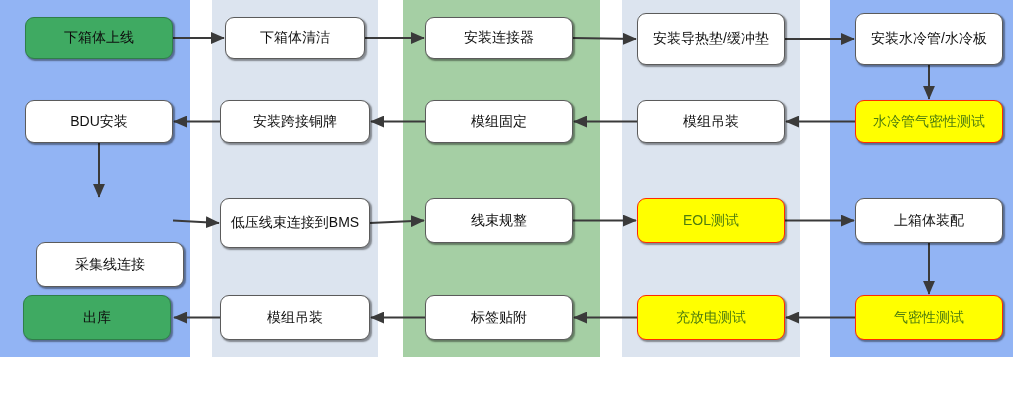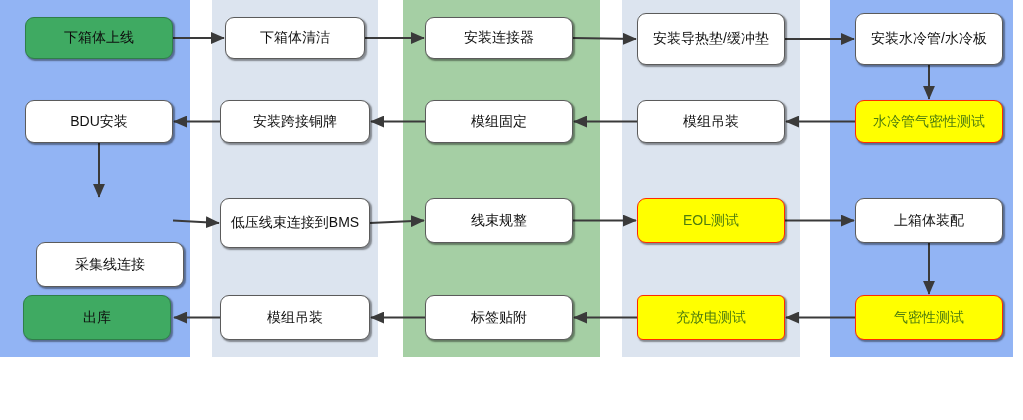--- a/index.html
+++ b/index.html
@@ -168,21 +168,21 @@
       </div>
       <div class="node terminal" style="left: 23px; top: 295px; width: 148px; height: 45px;">
         <span class="label">出库</span>
       </div>
       <div class="node process" style="left: 220px; top: 295px; width: 150px; height: 45px;">
         <span class="label">模组吊装</span>
       </div>
       <div class="node process" style="left: 425px; top: 295px; width: 148px; height: 45px;">
         <span class="label">标签贴附</span>
       </div>
-      <div class="node test" style="left: 637px; top: 295px; width: 148px; height: 45px; border-radius: 6px;">
+      <div class="node test" style="left: 637px; top: 295px; width: 148px; height: 45px;">
         <span class="label">充放电测试</span>
       </div>
       <div class="node test" style="left: 855px; top: 295px; width: 148px; height: 45px;">
         <span class="label">气密性测试</span>
       </div>
     </div>
 
   <div id="legend">
 
     <div id="legend-items"></div>

